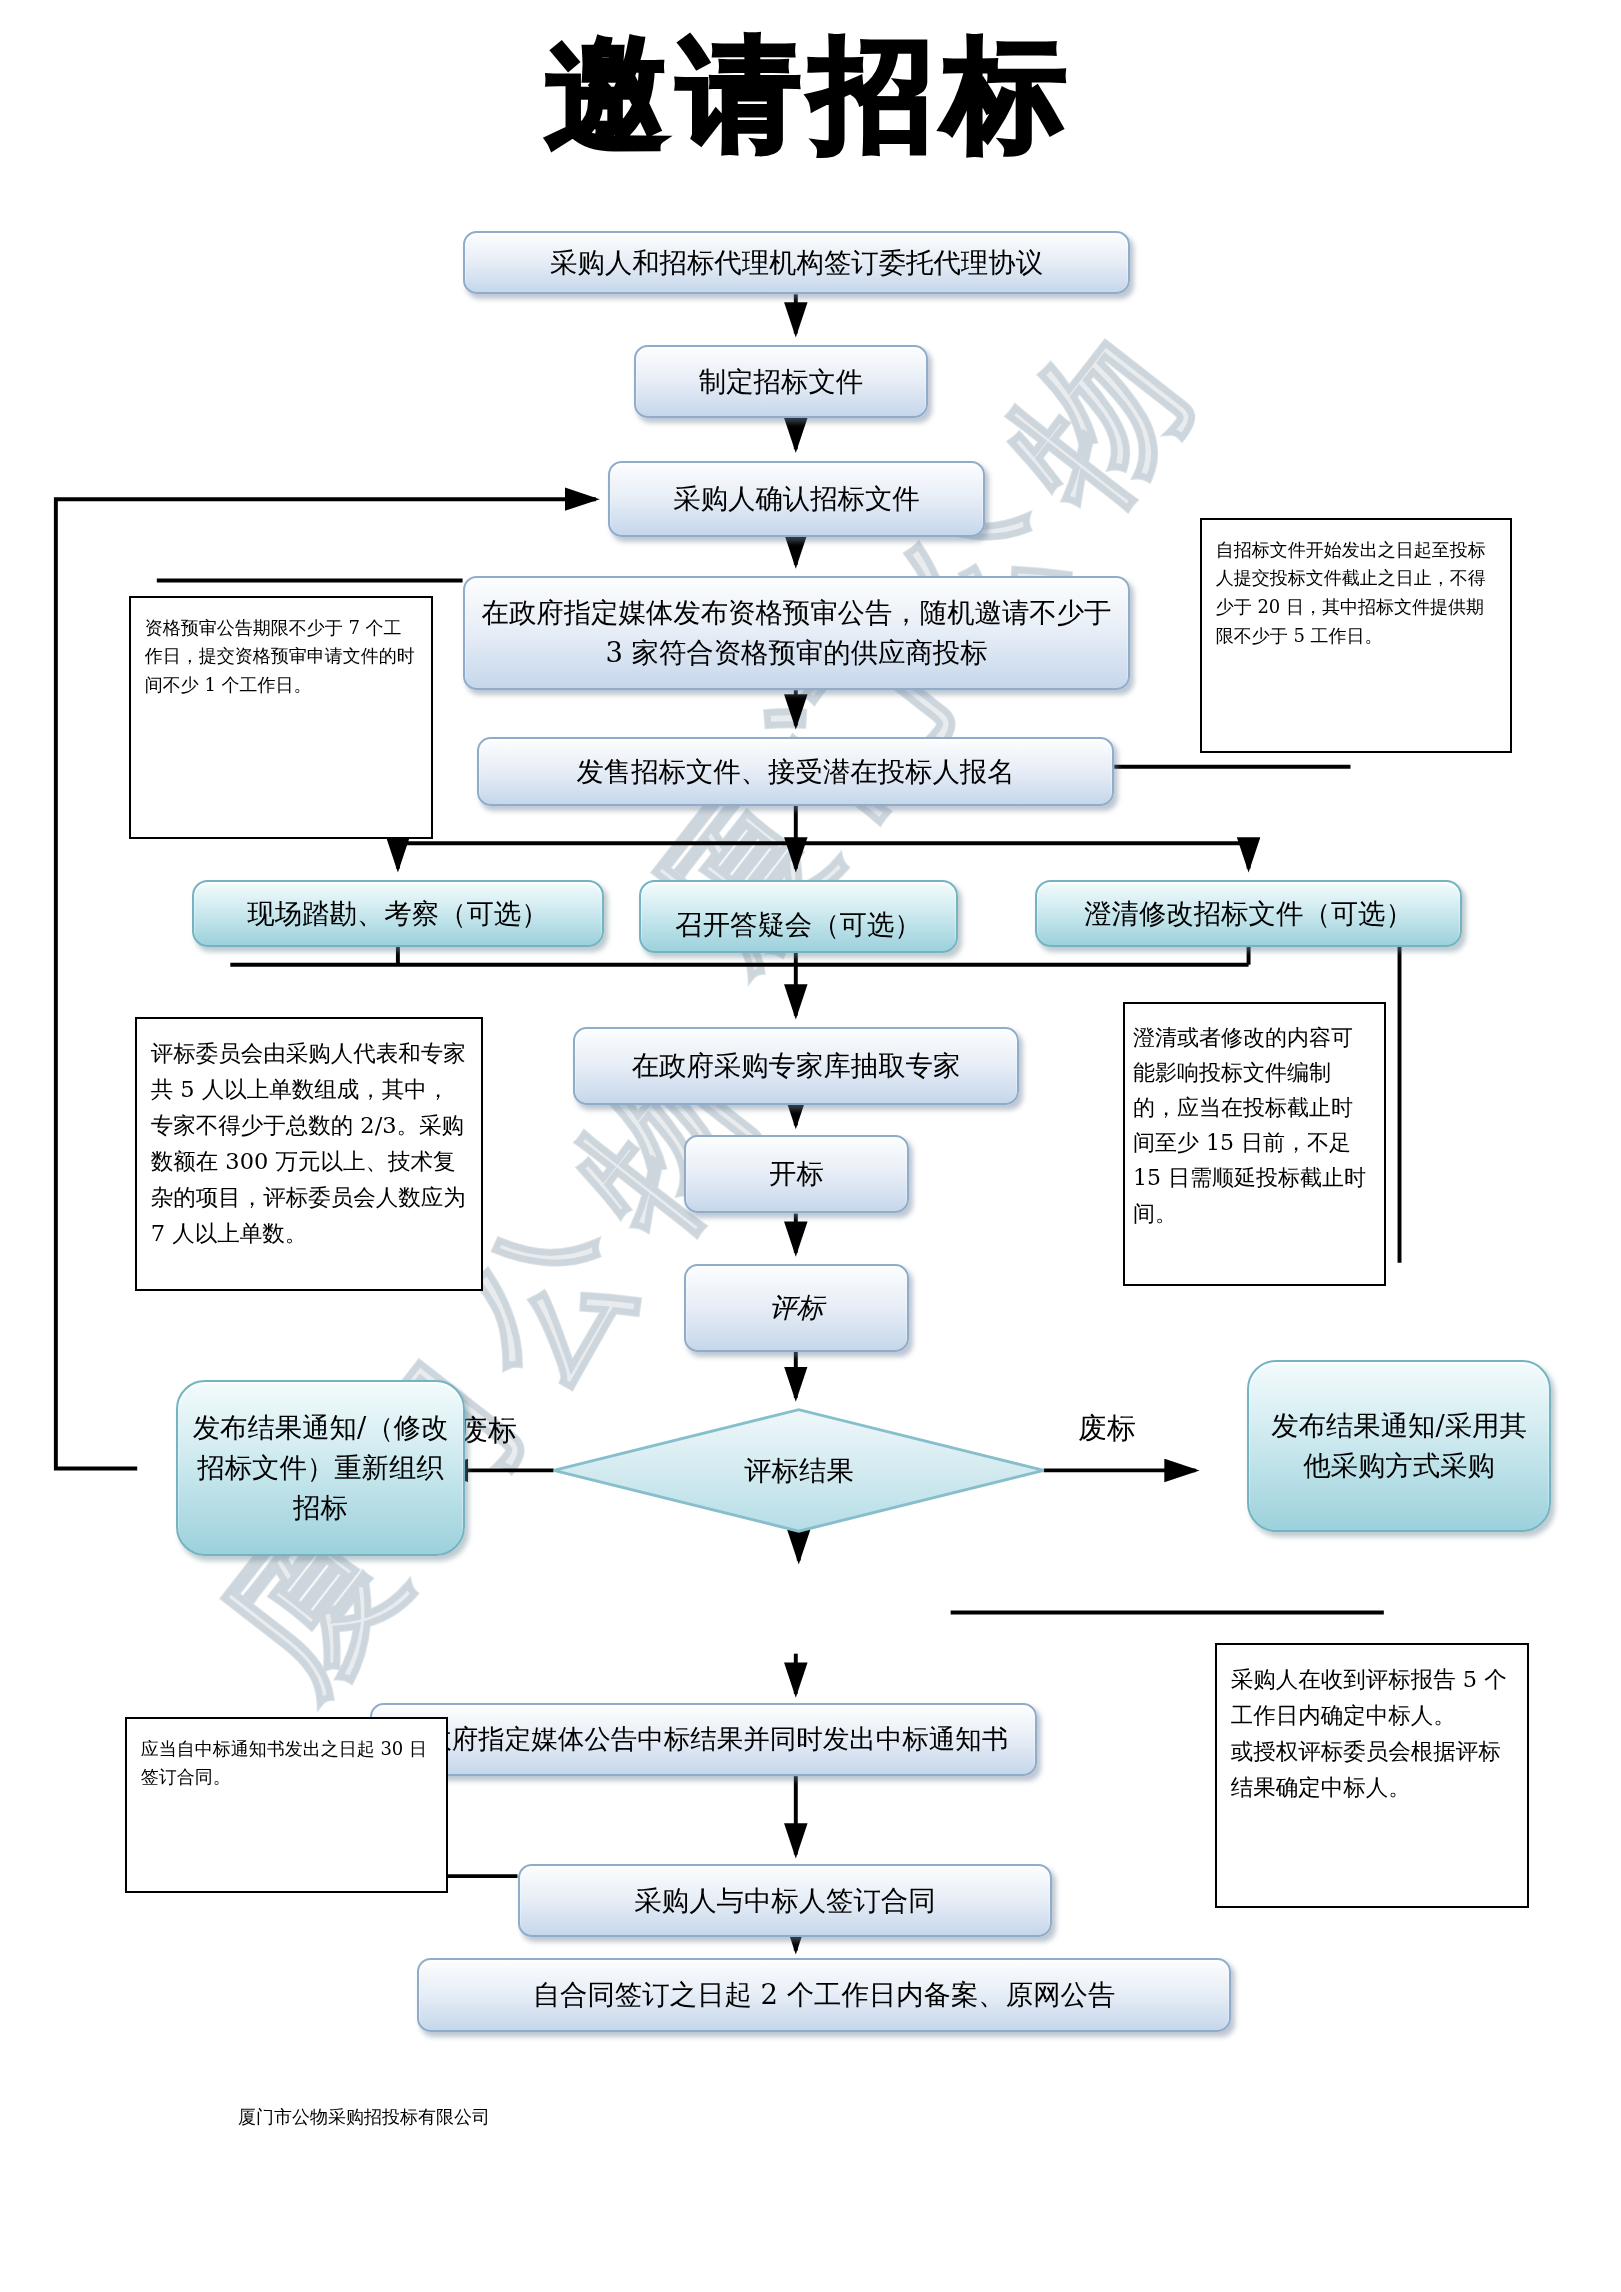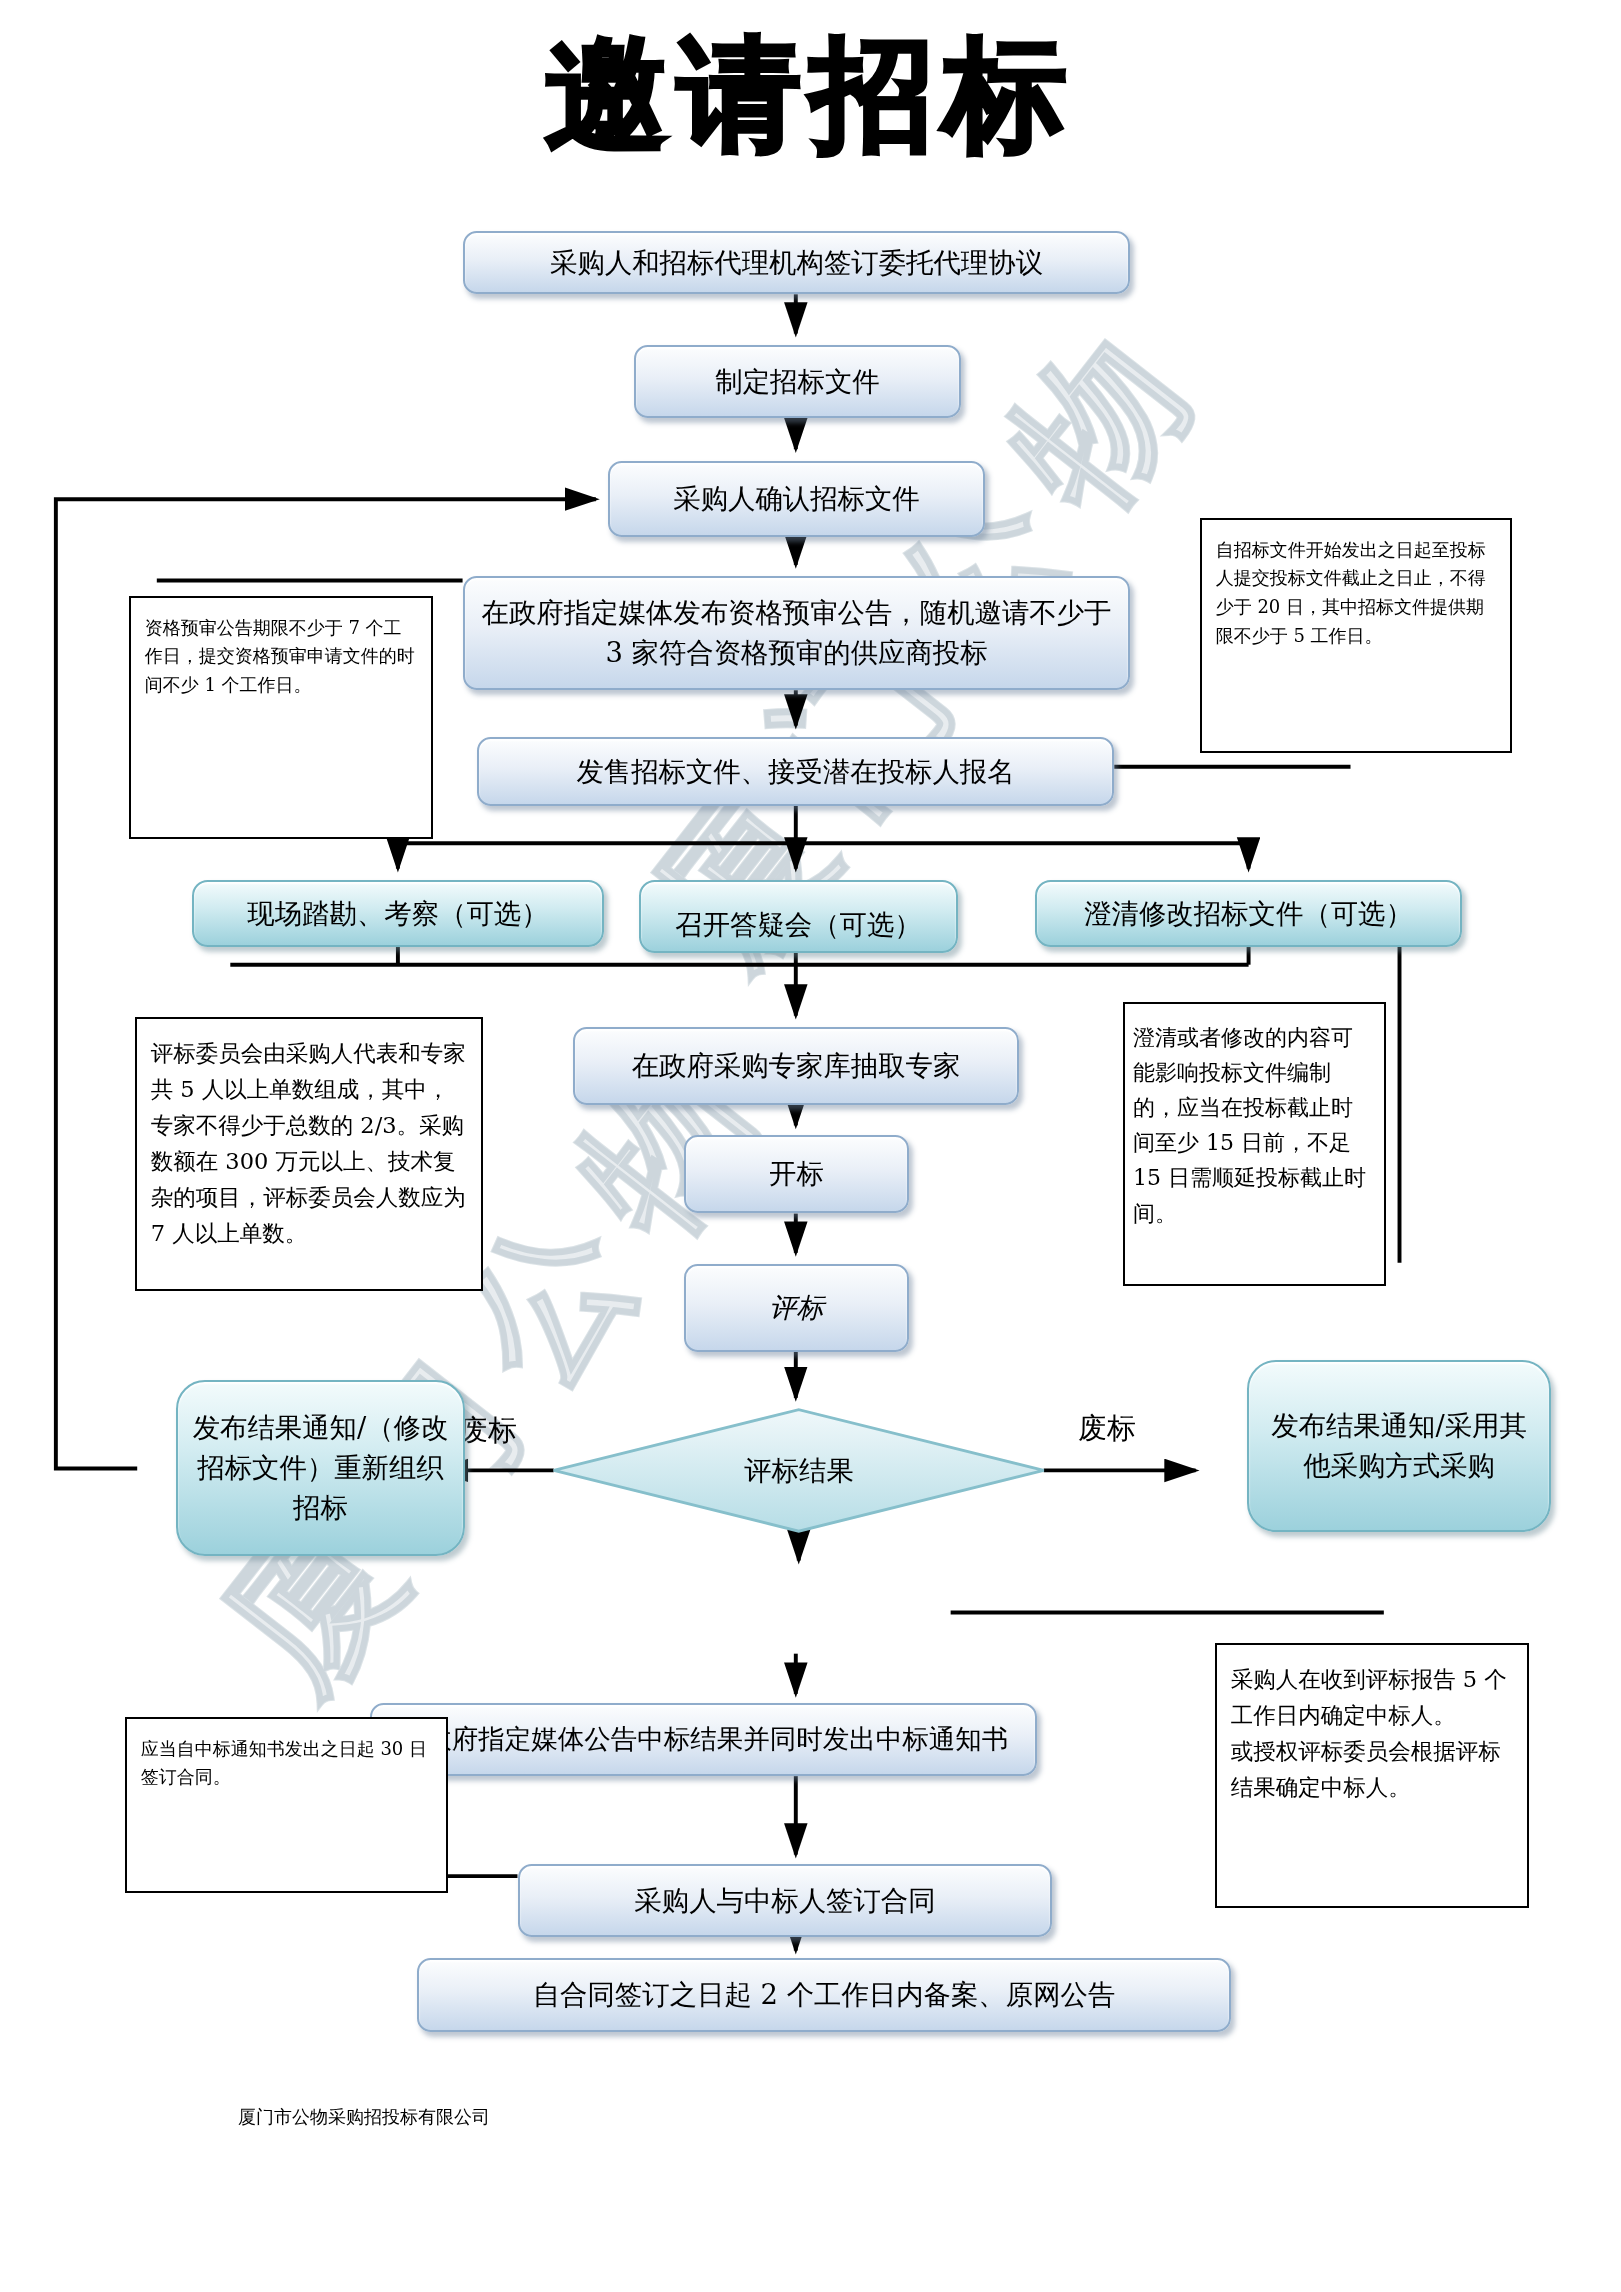--- a/index.html
+++ b/index.html
@@ -89,21 +89,21 @@
     </g>
 
     <polygon points="565,1500 815,1438 1065,1500 815,1562" fill="url(#diamondGrad)" stroke="#86bfcb" stroke-width="3"></polygon>
   </svg>
 
   <div class="page-title">邀请招标</div>
 
   <div class="node blue" style="left:463px;top:231px;width:667px;height:63px;">
       <span>采购人和招标代理机构签订委托代理协议</span>
     </div>
-  <div class="node blue" style="left:634px;top:345px;width:327px;height:73px;">
+  <div class="node blue" style="left:634px;top:345px;width:294px;height:73px;">
       <span>制定招标文件</span>
     </div>
   <div class="node blue" style="left:608px;top:461px;width:377px;height:76px;">
       <span>采购人确认招标文件</span>
     </div>
   <div class="node blue" style="left:463px;top:576px;width:667px;height:114px;">
       <span>在政府指定媒体发布资格预审公告，随机邀请不少于 3 家符合资格预审的供应商投标</span>
     </div>
   <div class="node blue" style="left:477px;top:737px;width:637px;height:69px;">
       <span>发售招标文件、接受潜在投标人报名</span>

